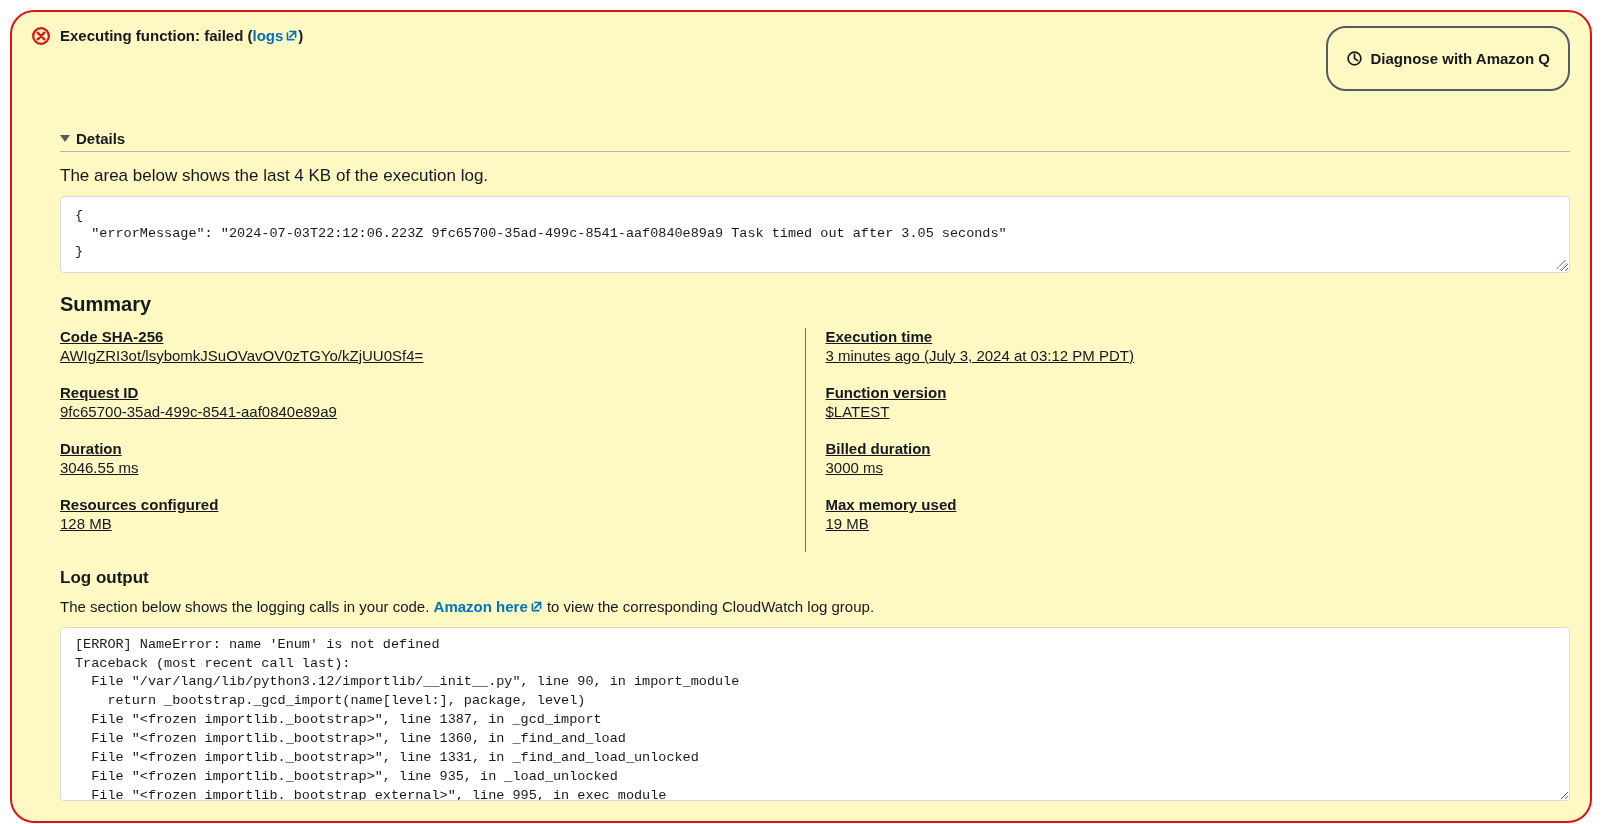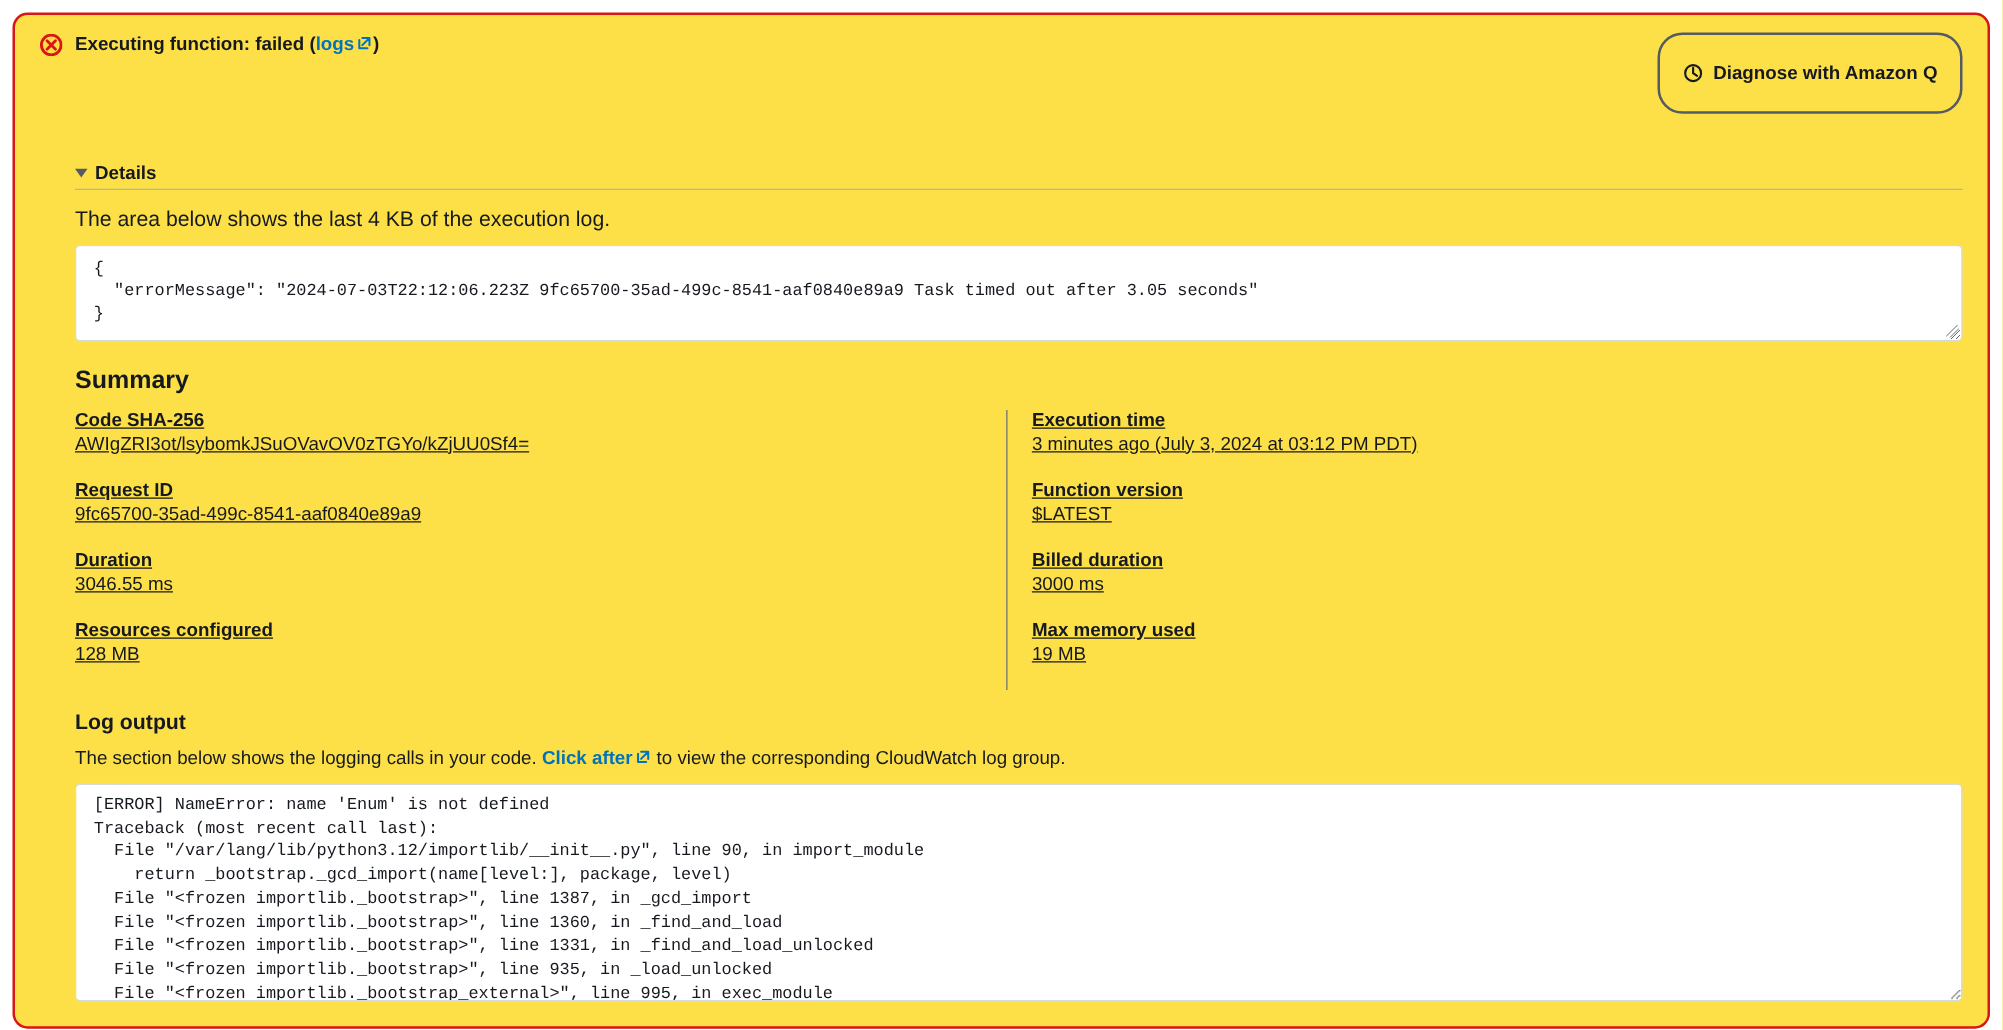--- a/index.html
+++ b/index.html
@@ -6,22 +6,22 @@
   body {
     margin: 0;
     padding: 10px;
     font-family: "Amazon Ember", "Helvetica Neue", Helvetica, Arial, sans-serif;
     font-size: 14px;
     color: #16191f;
     background: #fff;
   }
   .alert-panel {
     border: 2px solid #d91515;
-    border-radius: 12px;
-    background: #fde047;
+    border-radius: 24px;
+    background: #fef9c3;
     padding: 14px 20px 20px 20px;
     position: relative;
   }
   .alert-header-row {
     display: flex;
     align-items: flex-start;
     justify-content: space-between;
     gap: 20px;
   }
   .alert-header-left {
@@ -245,21 +245,21 @@
         <div class="kv-block">
           <div class="kv-label">Max memory used</div>
           <div class="kv-value">19 MB</div>
         </div>
       </div>
     </div>
 
     <h3 class="section-h3">Log output</h3>
 
     <div class="log-intro">
-      <span>The section below shows the logging calls in your code. </span><a class="link"><span>Click after</span><svg class="ext-icon" viewBox="0 0 16 16">
+      <span>The section below shows the logging calls in your code. </span><a class="link"><span>Amazon here</span><svg class="ext-icon" viewBox="0 0 16 16">
             <path d="M6 3h7v7M13 3L6 10M11 13H3V5" fill="none" stroke="#0073bb" stroke-width="2" stroke-linecap="round" stroke-linejoin="round"></path>
           </svg></a><span> to view the corresponding CloudWatch log group.</span>
     </div>
 
     <div class="log-box">[ERROR] NameError: name 'Enum' is not defined
 Traceback (most recent call last):
   File "/var/lang/lib/python3.12/importlib/__init__.py", line 90, in import_module
     return _bootstrap._gcd_import(name[level:], package, level)
   File "&lt;frozen importlib._bootstrap&gt;", line 1387, in _gcd_import
   File "&lt;frozen importlib._bootstrap&gt;", line 1360, in _find_and_load

